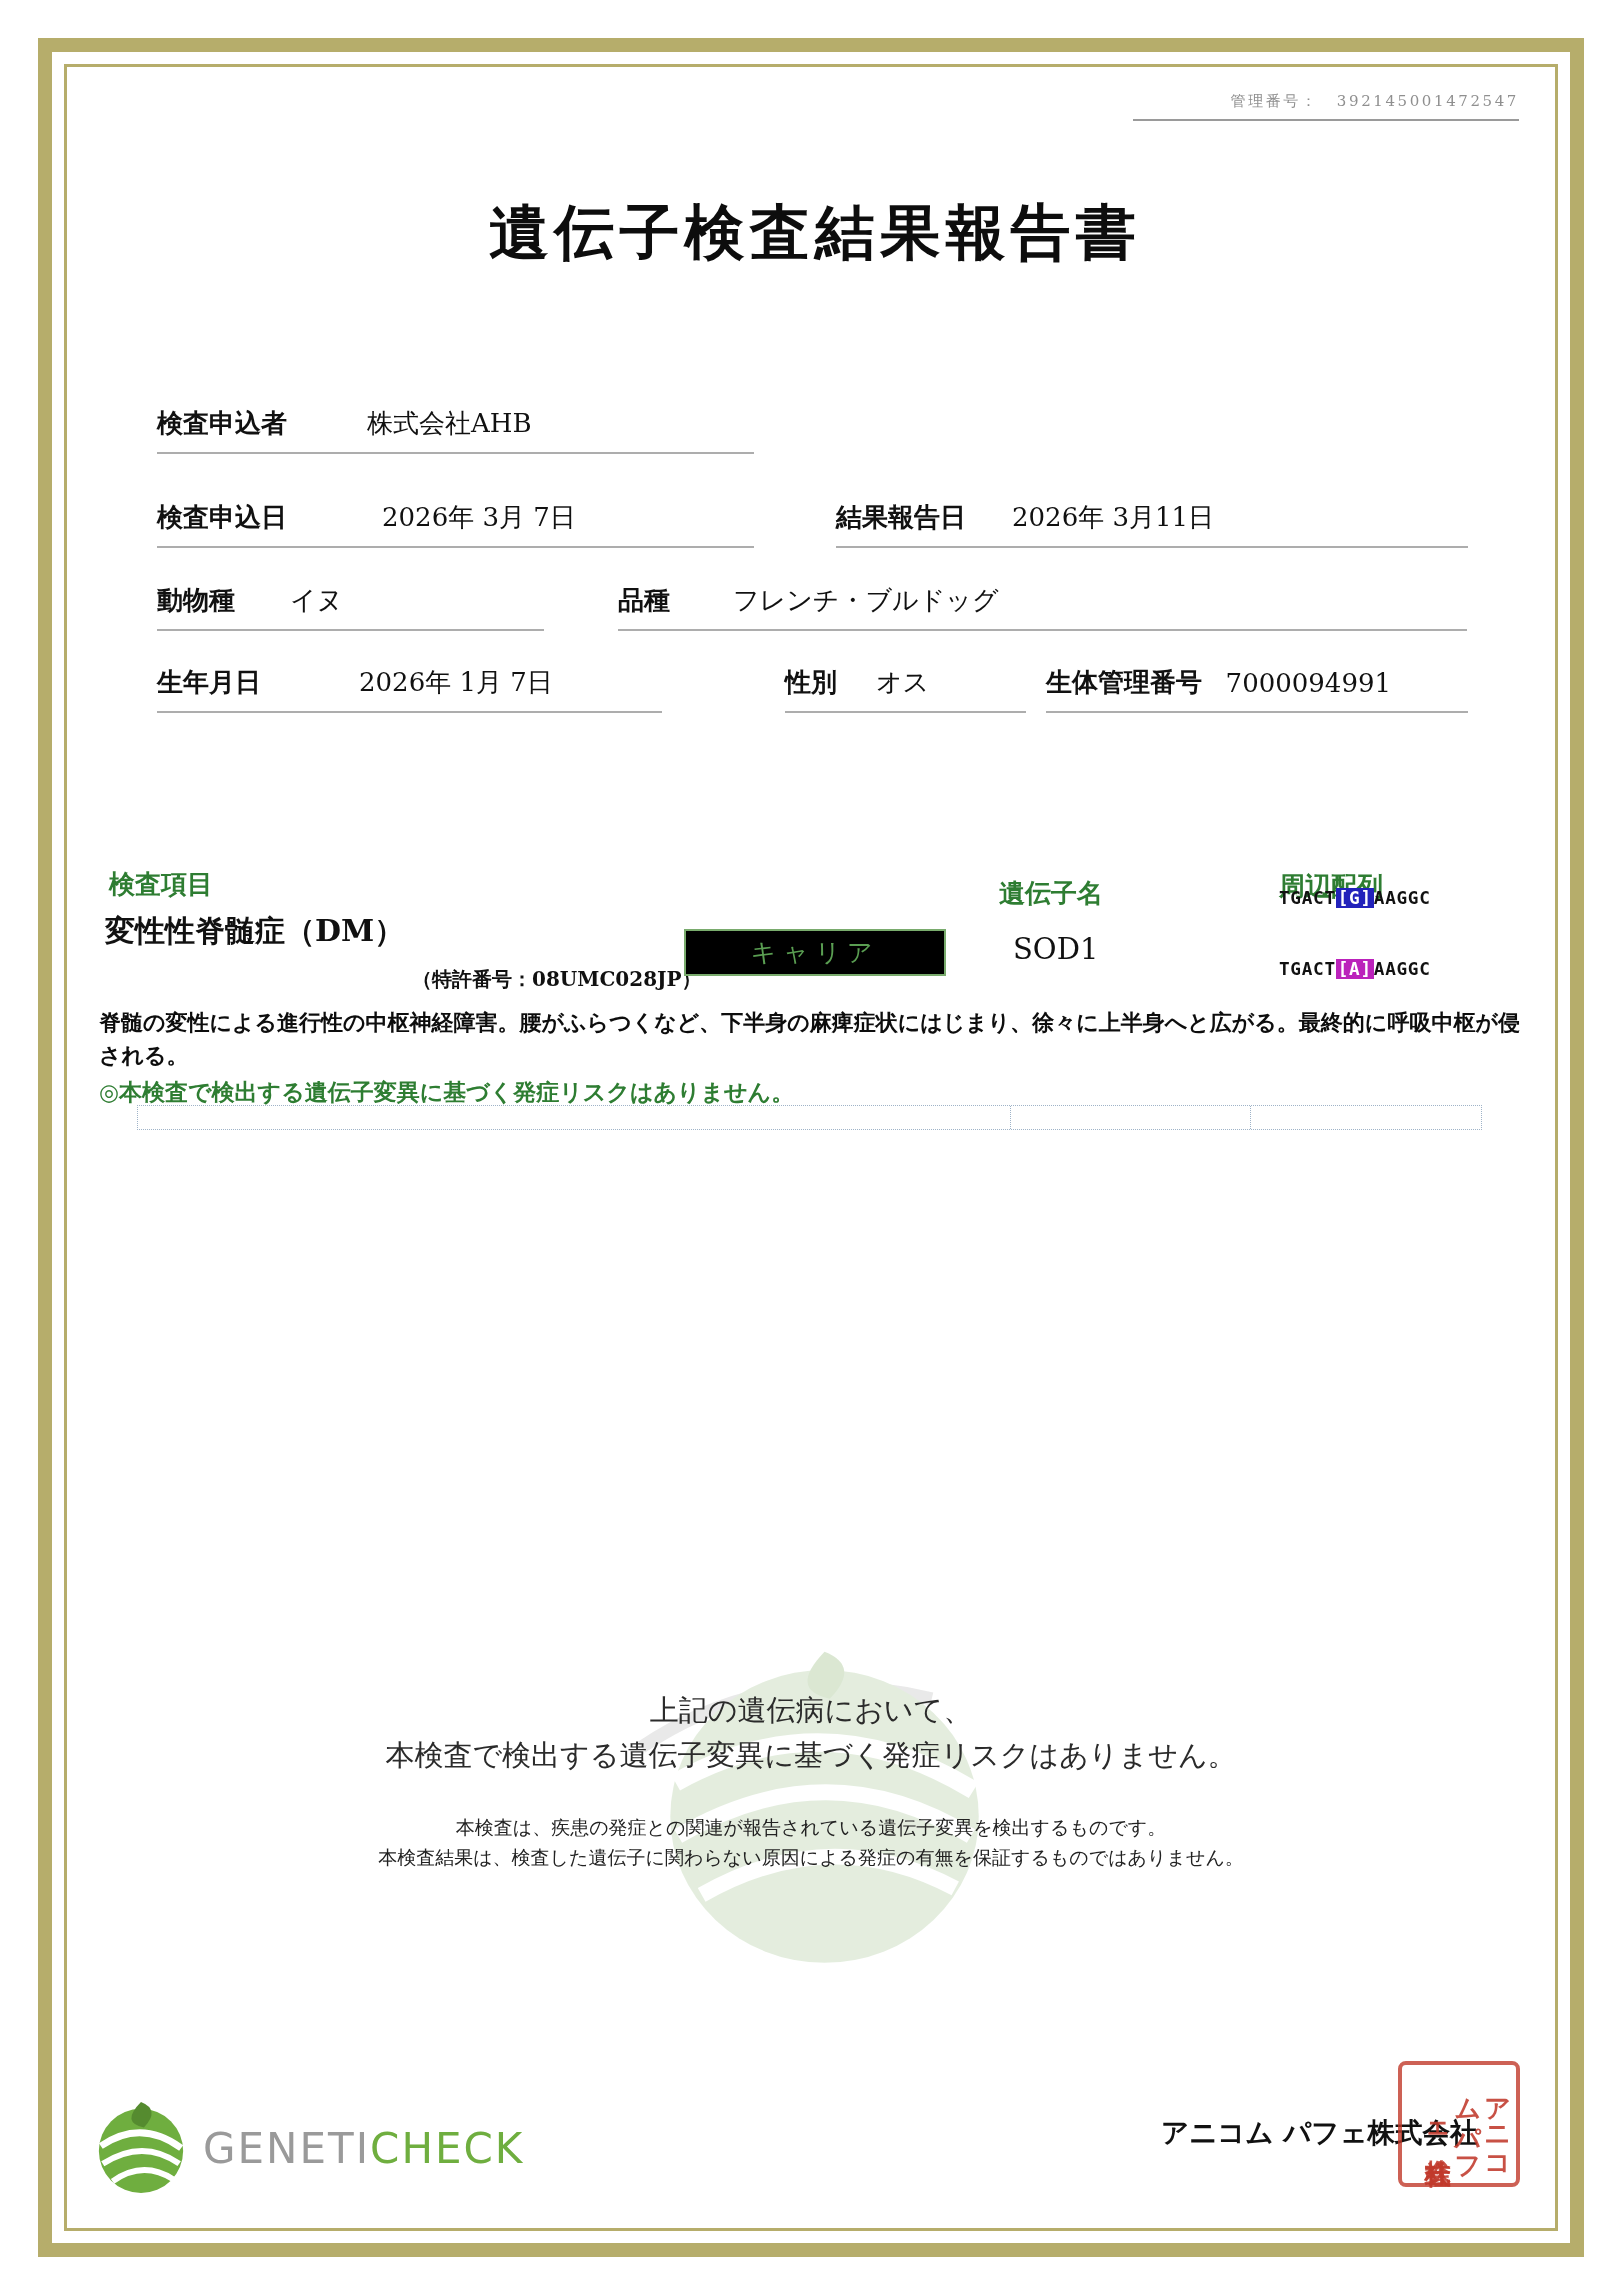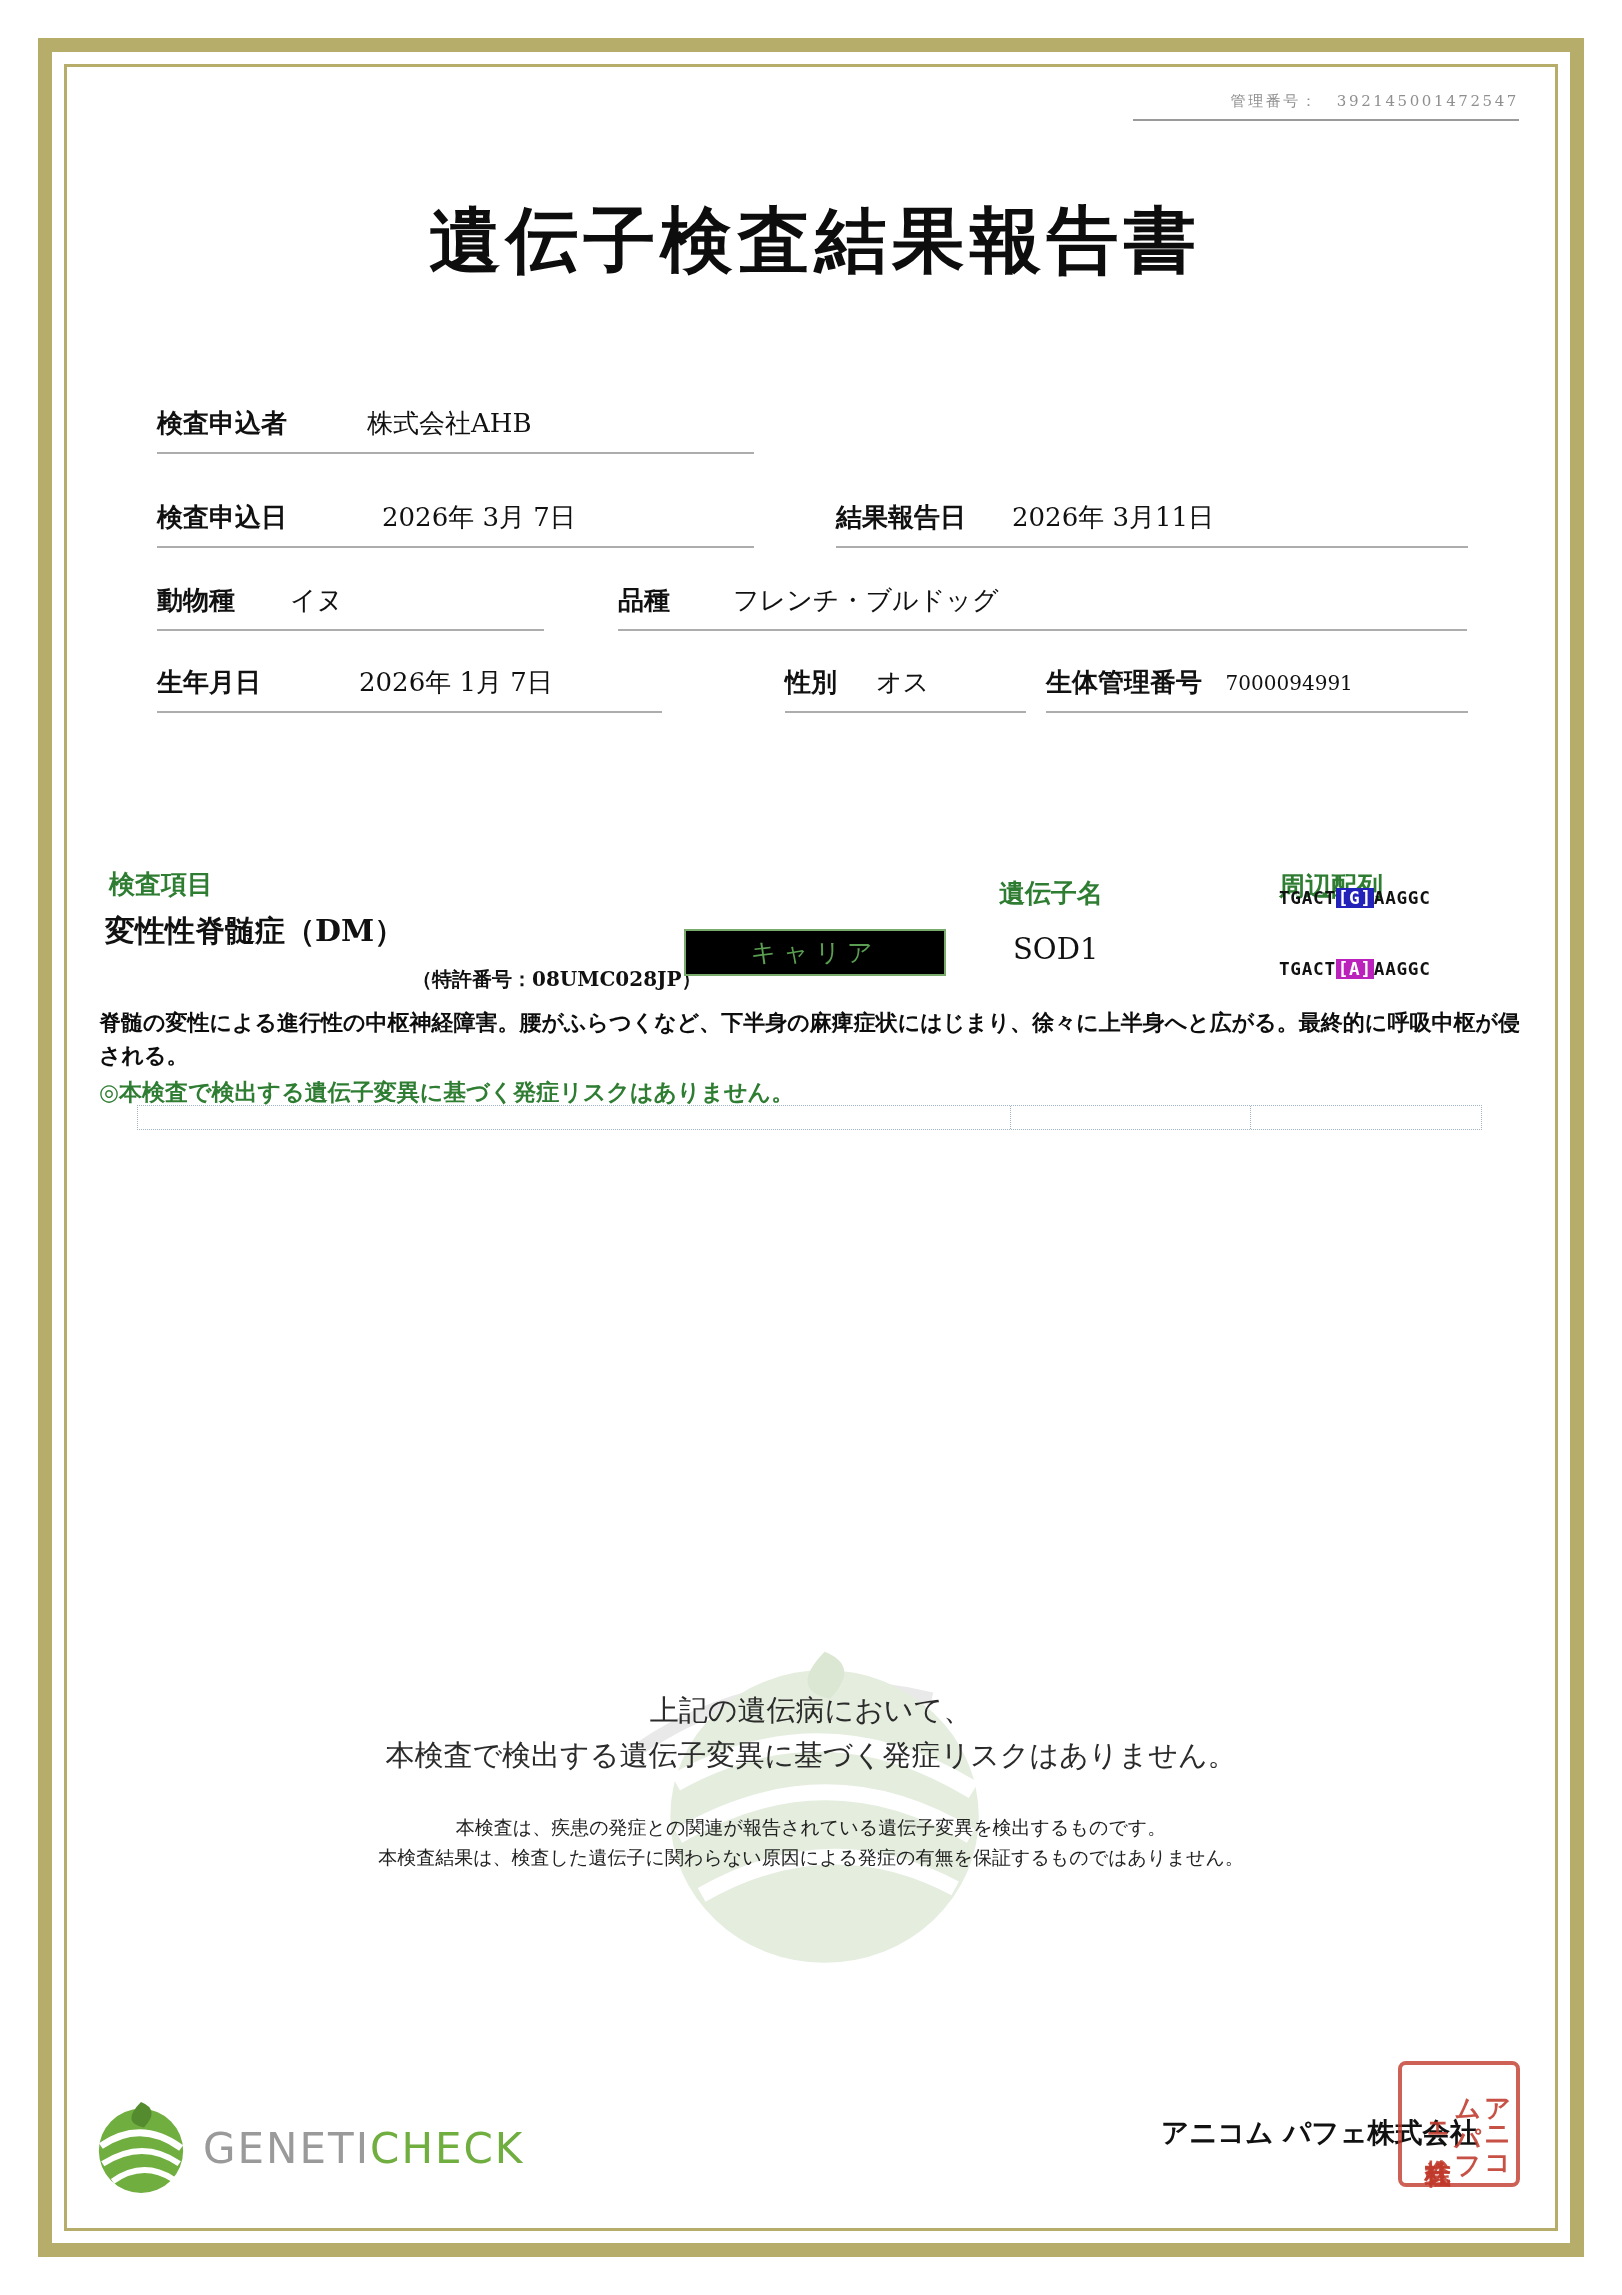--- a/index.html
+++ b/index.html
@@ -24,35 +24,35 @@
   .frame-inner{position:absolute;inset:64px;border:3.9px solid var(--frame-gold);pointer-events:none;}
 
   
   .mgmt{position:absolute;top:92px;right:103px;min-width:386px;text-align:right;
         font-family:var(--serif);font-size:15px;color:#8f8f8f;letter-spacing:2.6px;
         padding-bottom:7.9px;border-bottom:2.6px solid #9a9a9a;}
   .mgmt .num{margin-left:18.3px;}
 
   
   .title{position:absolute;top:193px;left:8px;right:0;text-align:center;
-         font-family:var(--serif);font-weight:bold;font-size:72px;letter-spacing:5.2px;color:#0d0d0d;}
+         font-family:var(--serif);font-weight:bold;font-size:60px;letter-spacing:5.2px;color:#0d0d0d;}
 
   
   .field{position:absolute;display:flex;align-items:center;border-bottom:2px solid #adadad;
          padding-bottom:10.5px;font-size:26px;}
   .field .label{font-weight:bold;white-space:nowrap;}
   .field .value{white-space:nowrap;}
   .f-applicant{left:157px;top:406px;width:597px;}  .f-applicant .value{margin-left:80px;}
   .f-apply-date{left:157px;top:500px;width:597px;gap:16px;} .f-apply-date .value{margin-left:79px;}
   .f-report-date{left:836px;top:500px;width:632px;} .f-report-date .value{margin-left:46px;}
   .f-species{left:157px;top:583px;width:387px;}    .f-species .value{margin-left:55px;}
   .f-breed{left:618px;top:583px;width:849px;}     .f-breed .value{margin-left:63px;}
   .f-birth{left:157px;top:665px;width:505px;}     .f-birth .value{margin-left:98px;}
   .f-sex{left:785px;top:665px;width:241px;}      .f-sex .value{margin-left:39px;}
-  .f-bioid{left:1046px;top:665px;width:422px;}    .f-bioid .value{margin-left:23.6px;font-size:20px;}
+  .f-bioid{left:1046px;top:665px;width:422px;}    .f-bioid .value{margin-left:23.6px;font-size:26px;}
 
   
   .res-header{position:absolute;font-weight:bold;font-size:26px;color:var(--accent-green);}
   .rh-item{left:109px;top:867px;}
   .rh-gene{left:999px;top:876px;}
   .rh-seq{left:1279px;top:869px;}
 
   .disease{position:absolute;left:105px;top:911px;font-size:30px;font-weight:bold;}
   .patent{position:absolute;left:412px;top:966px;font-size:20px;font-weight:bold;}
   .status-box{position:absolute;left:684px;top:929px;width:262px;height:47px;

